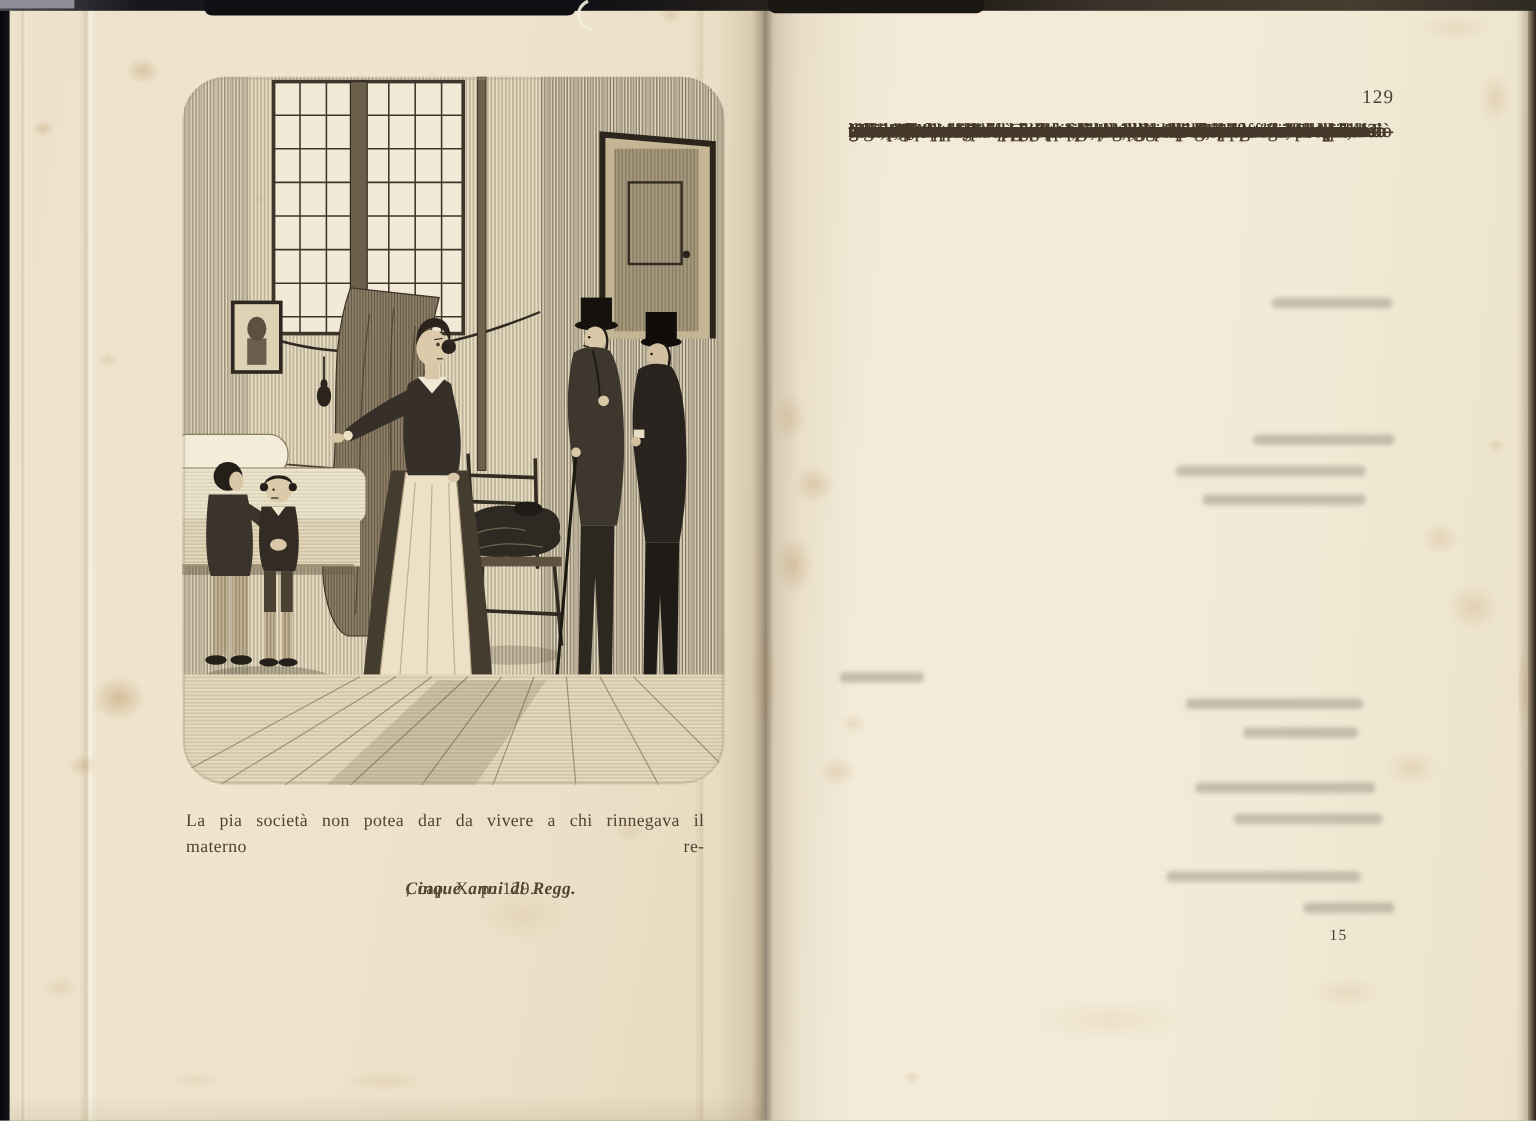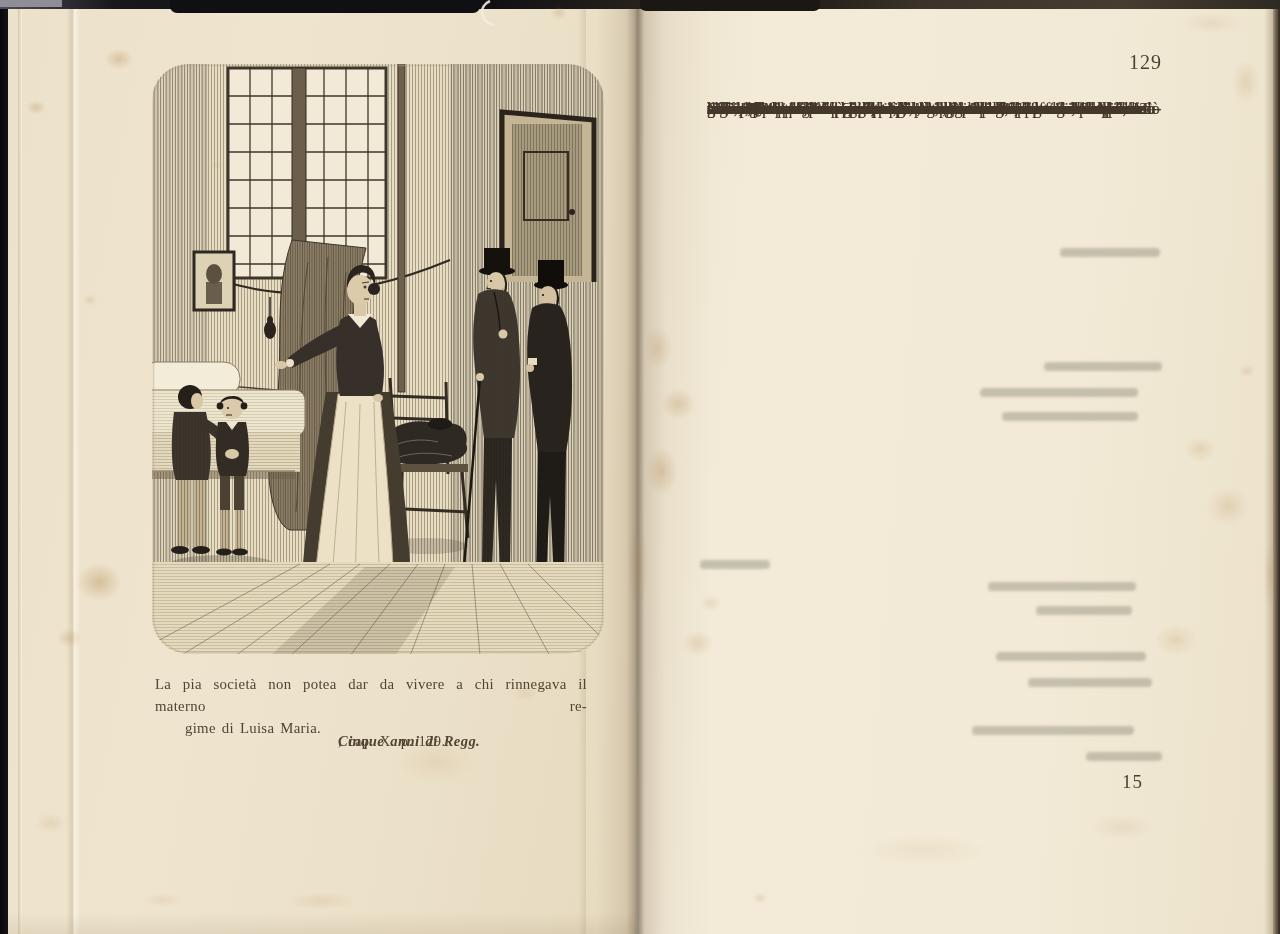--- a/index.html
+++ b/index.html
@@ -36,27 +36,27 @@
   .page-bottom-shade{left:0;top:905px;width:628px;height:29px;background:linear-gradient(to bottom,rgba(130,105,70,0),rgba(130,105,70,.16));}
   
   .engraving{left:142px;top:55px;width:456px;height:594px;}
   
   .caption{left:147px;top:666px;width:432px;color:#514432;font-size:14.8px;line-height:22px;letter-spacing:.3px;word-spacing:4px;}
   .caption .capline{position:static;display:block;text-align:justify;text-align-last:justify;}
   .caption .capline.cont{text-align-last:left;padding-left:30px;word-spacing:2px;}
   .citation{left:330px;top:726px;width:260px;color:#514432;font-size:14.6px;letter-spacing:.4px;word-spacing:2px;}
   .citation i{font-weight:600;}
   
-  .pagenum{left:71px;top:46px;width:455px;text-align:right;color:#4c4033;font-size:20px;letter-spacing:1px;font-family:Liberation Serif, serif;}
+  .pagenum{left:71px;top:68px;width:455px;text-align:right;color:#4c4033;font-size:16px;letter-spacing:1px;font-family:Liberation Serif, serif;}
   .textcol{left:71px;top:93px;width:455px;color:#45392b;font-size:16.6px;line-height:21.1px;letter-spacing:.15px;word-spacing:2.6px;
     text-shadow:.3px .3px 0 rgba(76,64,48,.35);}
   .textcol .line{position:static;display:block;text-align:justify;text-align-last:justify;text-justify:inter-word;white-space:normal;}
   .textcol .line.nojust{text-align:left;text-align-last:left;}
   .textcol .line.ind{padding-left:17px;}
-  .signature{left:486px;top:766px;color:#4c4033;font-size:19px;letter-spacing:1px;}
+  .signature{left:472px;top:766px;color:#4c4033;font-size:13px;letter-spacing:1px;}
   
   .stain{border-radius:50%;pointer-events:none;}
   .ghost{height:9px;background:rgba(98,101,85,.32);filter:blur(1.6px);border-radius:4px;transform:skewX(-2deg);pointer-events:none;}
 </style>
 </head>
 <body>
 
 <div class="photo">
 
   <div class="page page-left">
@@ -278,21 +278,20 @@
             <rect x="0" y="500" width="456" height="94" fill="url(#ph)" opacity=".28"></rect>
             <path d="M120,594 L215,505 L305,505 L245,594 Z" fill="#4a4133" opacity=".16"></path>
           </g>
           <rect x="3.5" y="3.5" width="449" height="587" rx="35" fill="none" stroke="#b4a58a" stroke-width="1.5" opacity=".45"></rect>
         </g>
       </svg>
     </figure>
 
     <div class="caption">
         <div class="capline">La pia società non potea dar da vivere a chi rinnegava il materno re-</div>
-        <div class="capline cont">gime di Luisa Maria.</div>
       </div>
     <div class="citation">
         <span></span>
         <i>Cinque anni di Regg.</i>
         <span>, cap. X. p. 129.</span>
       </div>
     <div class="page-bottom-shade"></div>
   </div>
 
   <div class="page page-right">

